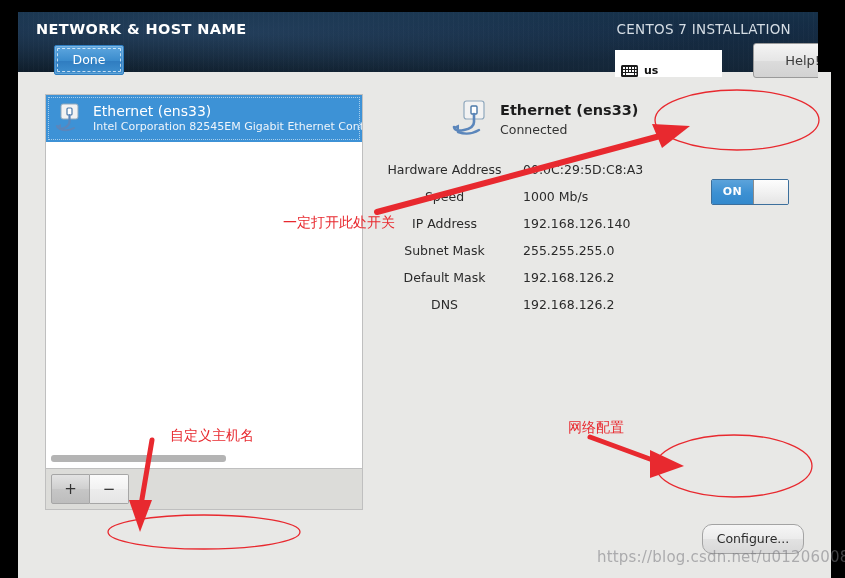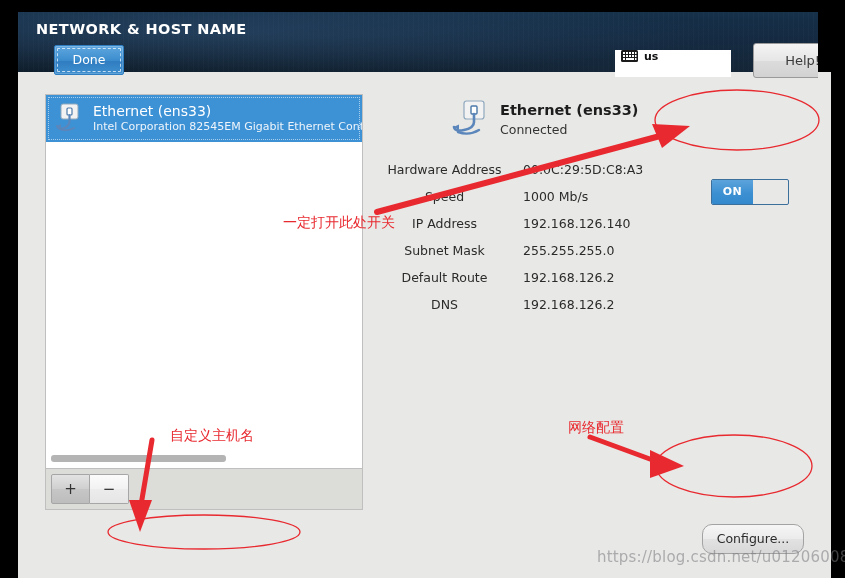--- a/index.html
+++ b/index.html
@@ -77,25 +77,25 @@
     position: absolute;
     right: 27px; top: 9px;
     color: #d5dde4;
     font-size: 13.5px;
     letter-spacing: 0.3px;
     z-index: 3;
   }
   #layout-indicator {
     position: absolute;
     left: 597px; top: 38px;
-    width: 116px; height: 27px;
+    width: 107px; height: 27px;
     background: #ffffff;
     z-index: 3;
     display: flex;
-    align-items: flex-start;
+    align-items: flex-end;
     padding-left: 6px;
     box-sizing: border-box;
     cursor: pointer;
   }
   #layout-indicator .kbd-icon {
     width: 17px; height: 12px;
     margin-right: 6px;
     flex: none;
     display:block;
   }
@@ -265,21 +265,20 @@
   #net-toggle {
     position: absolute;
     left: 693px; top: 107px;
     width: 78px; height: 26px;
     border: 1px solid #3c6f9c;
     border-radius: 2px;
     display: flex;
     box-sizing: border-box;
     overflow: hidden;
     cursor: pointer;
-    flex-direction: column;
   }
   #net-toggle .on-part {
     width: 41px;
     background: linear-gradient(180deg, #5ca3db 0%, #3c90d2 55%, #3389cd 100%);
     color: #ffffff;
     font-size: 11px;
     font-weight: bold;
     letter-spacing: 0.5px;
     line-height: 24px;
     text-align: center;
@@ -335,20 +334,21 @@
   }
 </style>
 </head>
 <body>
 
 <div id="screen">
 
   <div id="header">
     <div id="page-title">NETWORK &amp; HOST NAME</div>
     <div id="done-button">Done</div>
+    <div id="install-title">CENTOS 7 INSTALLATION</div>
 
     <div id="layout-indicator">
       <svg class="kbd-icon" viewBox="0 0 17 12">
         <rect x="0" y="0" width="17" height="12" rx="1.5" fill="#1b1b1b"></rect>
         <g fill="#ffffff">
           <rect x="2" y="2" width="2" height="2"></rect>
             <rect x="5" y="2" width="2" height="2"></rect>
           <rect x="8" y="2" width="2" height="2"></rect>
             <rect x="11" y="2" width="2" height="2"></rect>
           <rect x="14" y="2" width="1.5" height="2"></rect>
@@ -420,21 +420,21 @@
         </div>
         <div class="detail-row">
           <div class="d-label">IP Address</div>
           <div class="d-value">192.168.126.140</div>
         </div>
         <div class="detail-row">
           <div class="d-label">Subnet Mask</div>
           <div class="d-value">255.255.255.0</div>
         </div>
         <div class="detail-row">
-          <div class="d-label">Default Route</div>
+          <div class="d-label">Default Mask</div>
           <div class="d-value">192.168.126.2</div>
         </div>
         <div class="detail-row">
           <div class="d-label">DNS</div>
           <div class="d-value">192.168.126.2</div>
         </div>
       </div>
     </div>
 
     <div id="net-toggle">

